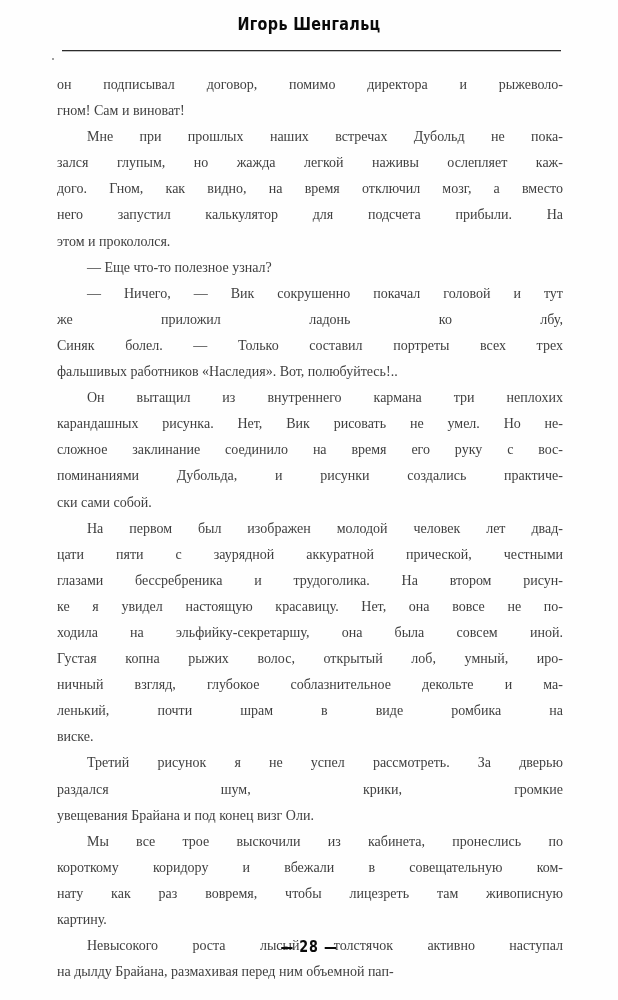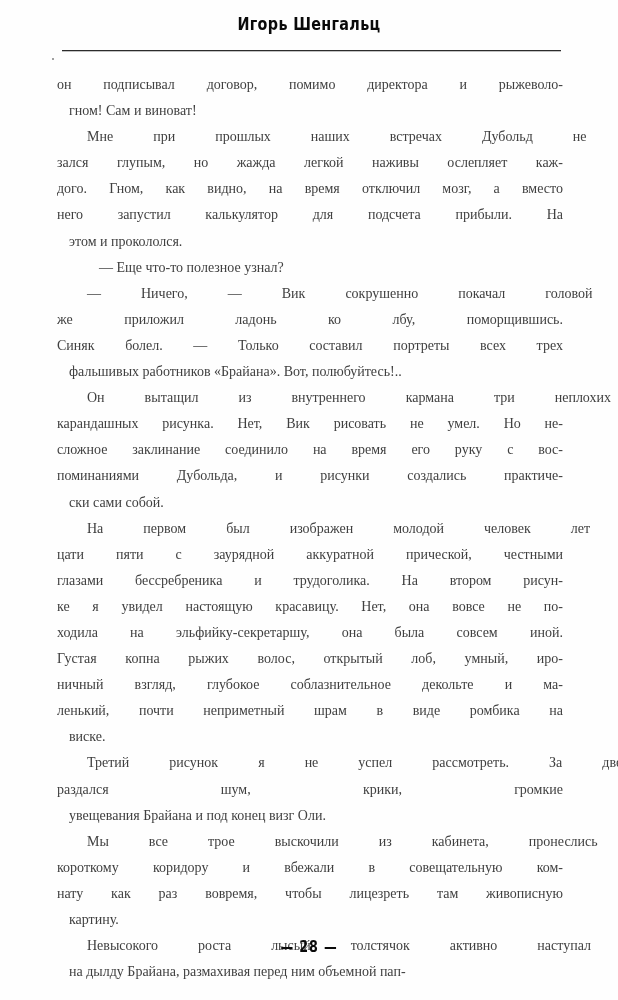--- a/index.html
+++ b/index.html
@@ -95,32 +95,30 @@
   .line.just {
     display: flex;
     justify-content: space-between;
   }
   .line.just > span.w {
     white-space: pre;
   }
 
   .line.indent {
     text-indent: 0;
-    gap: 40px;
   }
   .line.indent.just {
     padding-left: 30px;
   }
   .line.indent.last {
     padding-left: 30px;
   }
 
   .line.last {
     display: block;
-    margin-left: 12px;
   }
 
   
   .folio {
     position: absolute;
     top: 938px;
     left: 0;
     width: 618px;
     text-align: center;
     font-family: "DejaVu Sans", "Liberation Sans", sans-serif;
@@ -214,33 +212,32 @@
           <span class="w">головой</span>
           <span class="w">и</span>
           <span class="w">тут</span>
         </span>
         <span class="line just">
           <span class="w">же</span>
           <span class="w">приложил</span>
           <span class="w">ладонь</span>
           <span class="w">ко</span>
           <span class="w">лбу,</span>
-          <span class="w">поморщившись.</span>
         </span>
         <span class="line just">
           <span class="w">Синяк</span>
           <span class="w">болел.</span>
           <span class="w">—</span>
           <span class="w">Только</span>
           <span class="w">составил</span>
           <span class="w">портреты</span>
           <span class="w">всех</span>
           <span class="w">трех</span>
         </span>
-        <span class="line last">фальшивых работников «Брайана». Вот, полюбуйтесь!..</span>
+        <span class="line last">фальшивых работников «Наследия». Вот, полюбуйтесь!..</span>
       </p>
       <p class="para">
         <span class="line just indent">
           <span class="w">Он</span>
           <span class="w">вытащил</span>
           <span class="w">из</span>
           <span class="w">внутреннего</span>
           <span class="w">кармана</span>
           <span class="w">три</span>
           <span class="w">неплохих</span>
@@ -342,21 +339,20 @@
           <span class="w">взгляд,</span>
           <span class="w">глубокое</span>
           <span class="w">соблазнительное</span>
           <span class="w">декольте</span>
           <span class="w">и</span>
           <span class="w">ма-</span>
         </span>
         <span class="line just">
           <span class="w">ленький,</span>
           <span class="w">почти</span>
-          <span class="w">неприметный</span>
           <span class="w">шрам</span>
           <span class="w">в</span>
           <span class="w">виде</span>
           <span class="w">ромбика</span>
           <span class="w">на</span>
         </span>
         <span class="line last">виске.</span>
       </p>
       <p class="para">
         <span class="line just indent">

